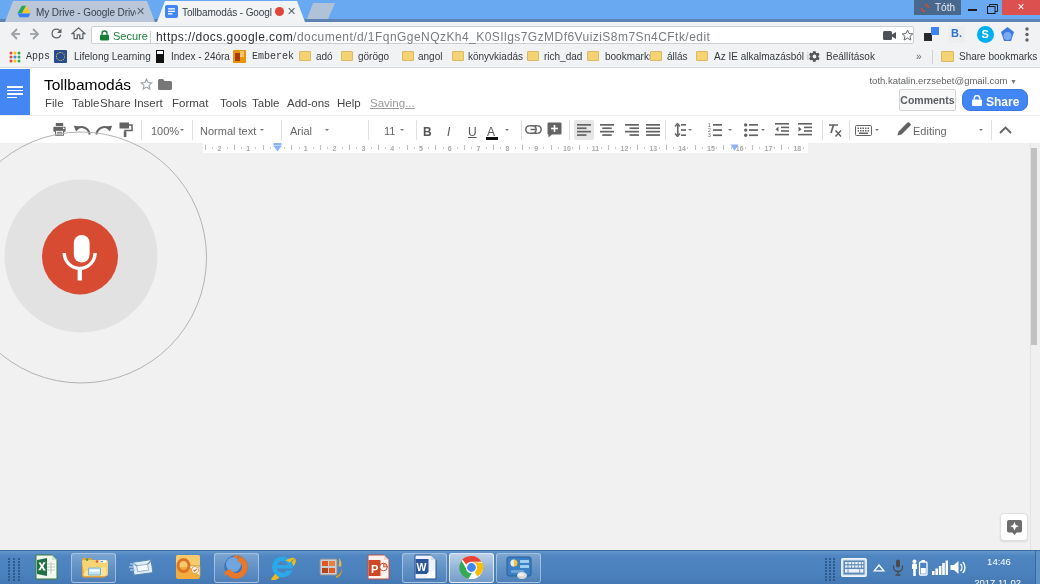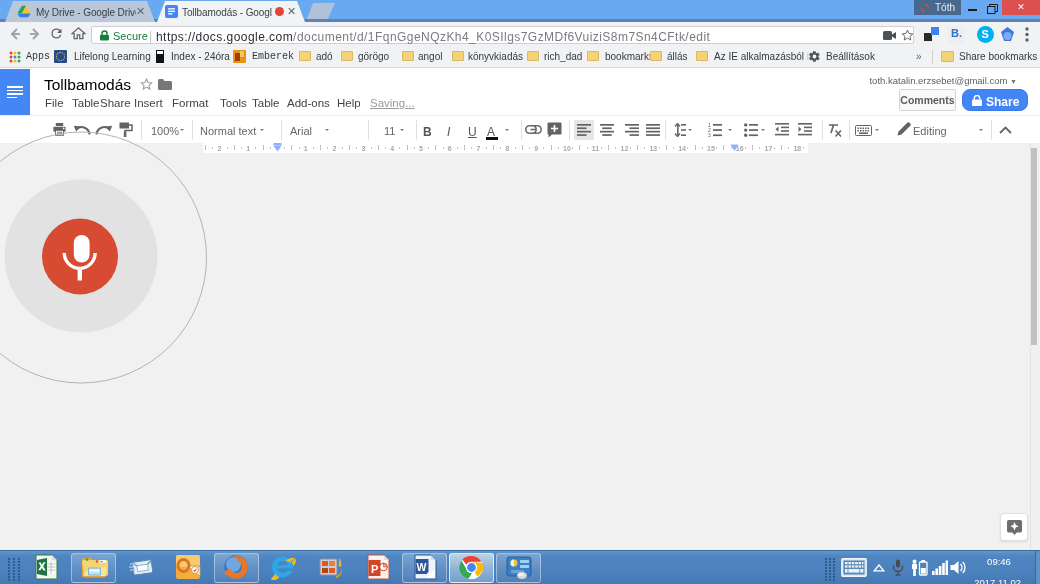--- a/index.html
+++ b/index.html
@@ -716,18 +716,18 @@
           <rect x="3.4" y="8.5" width="2.6" height="6.5"></rect>
           <rect x="6.8" y="6" width="2.6" height="9"></rect>
           <rect x="10.2" y="3" width="2.6" height="12"></rect>
           <rect x="13.6" y="0.5" width="2.4" height="14.5"></rect>
         </g>
     </svg>
     <svg style="position:absolute;left:950px;top:8px" width="16" height="17" viewBox="0 0 16 17">
       <path d="M0.5 6 h3.5 L8.5 2 v13 L4 11 H0.5z" fill="#fff"></path>
       <path d="M10.5 5 a5 5 0 0 1 0 7 M12.8 3 a8 8 0 0 1 0 11" fill="none" stroke="#fff" stroke-width="1.4"></path>
     </svg>
-    <div class="traytime" style="left:969px;top:5px;">09:46</div>
+    <div class="traytime" style="left:969px;top:5px;">14:46</div>
     <div class="traytime" style="left:969px;top:26px;">2017.11.02.</div>
   </div>
   <div style="position:absolute;left:1035px;top:0;width:1px;height:34px;background:#3a679c;"></div>
   <div style="position:absolute;left:1036px;top:0;width:4px;height:34px;background:#5e93c8;"></div>
 </div>
 
 </body></html>

